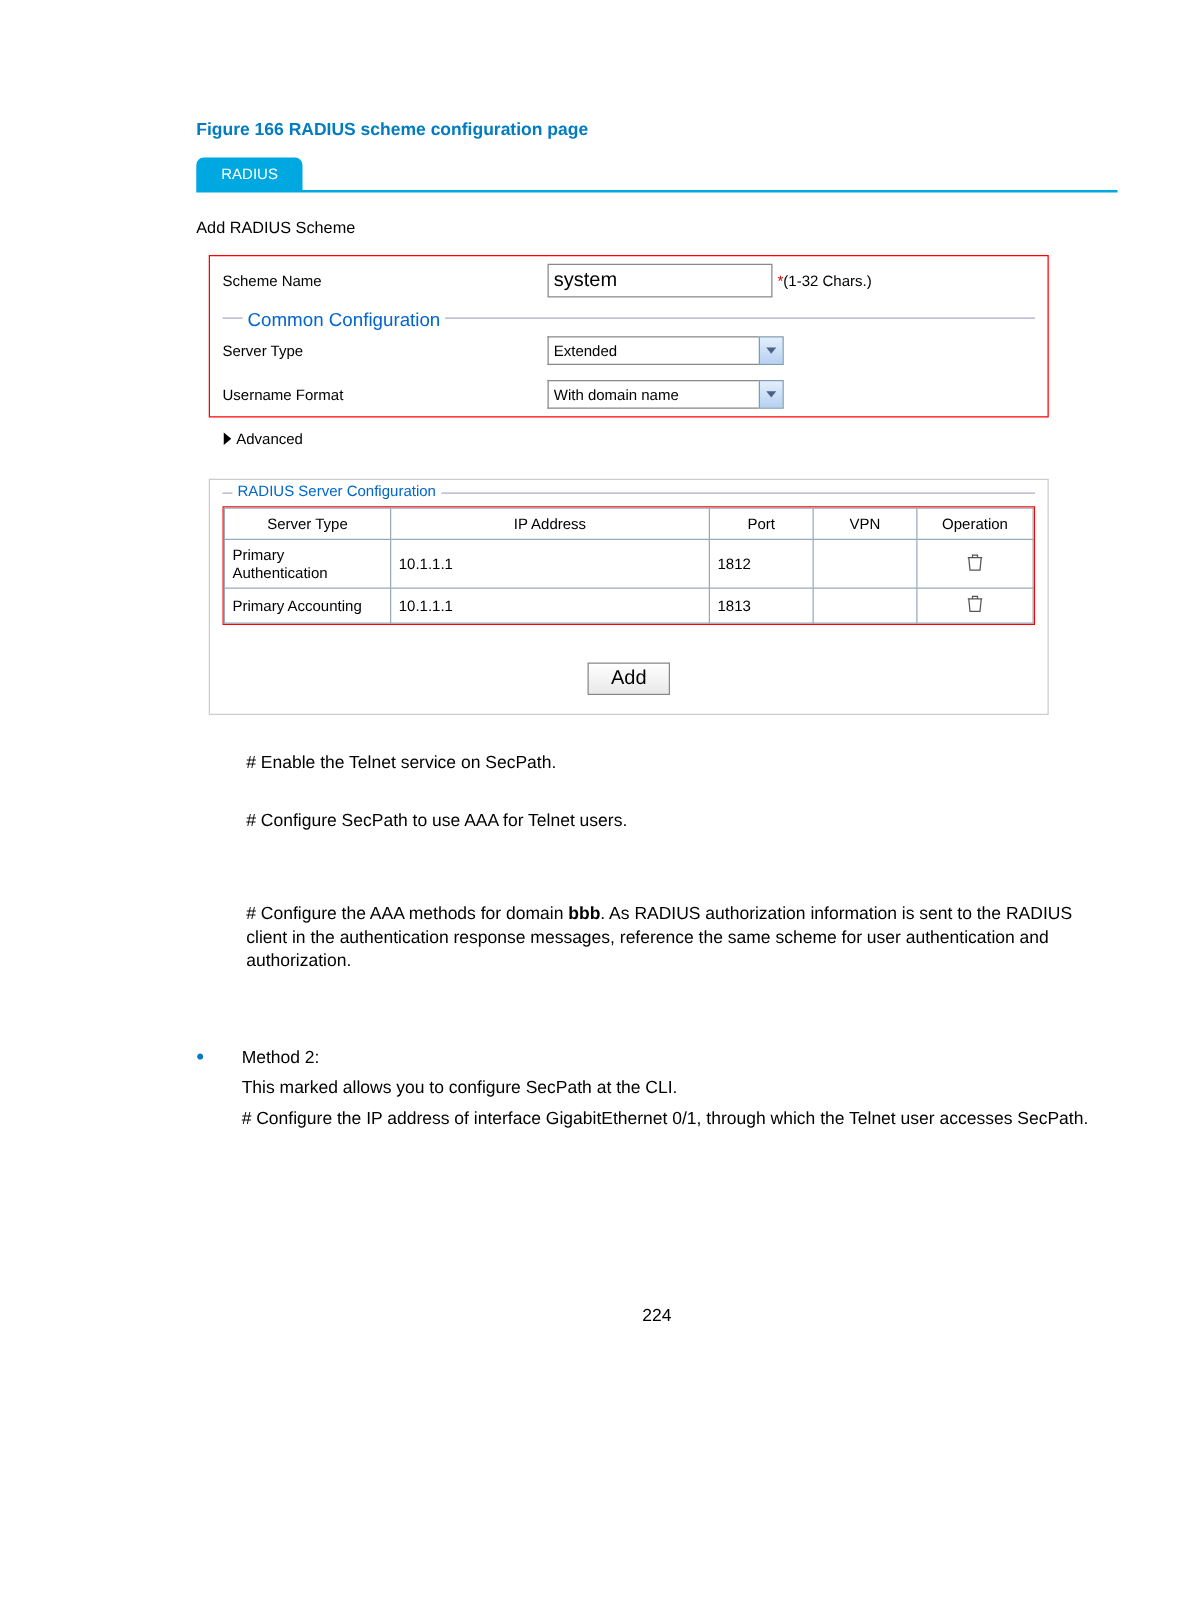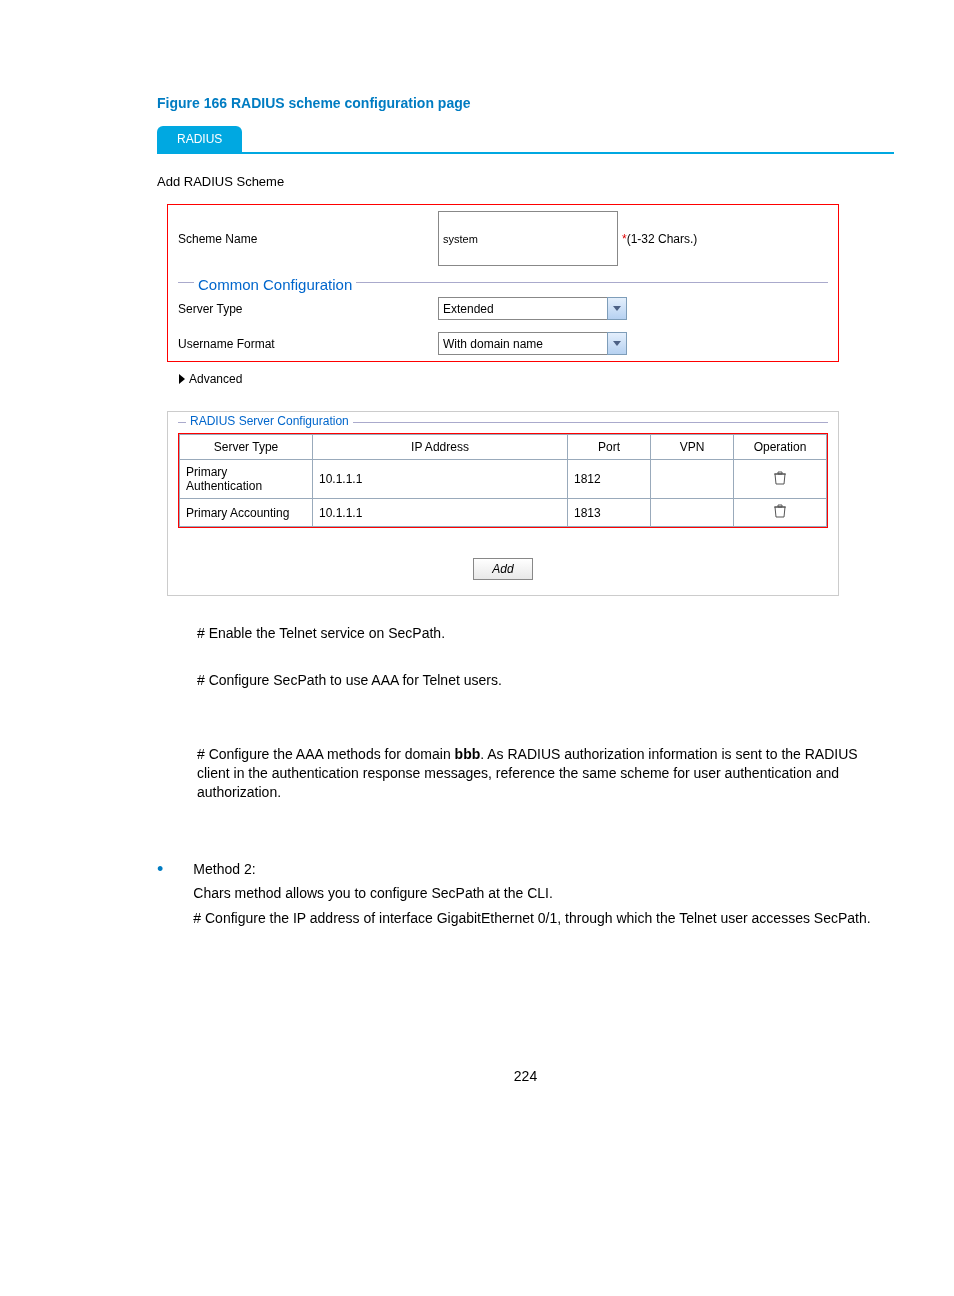--- a/index.html
+++ b/index.html
@@ -49,22 +49,22 @@
     display: flex;
     align-items: center;
     padding: 6px 10px;
     font-size: 12px;
   }
   .row .lbl {
     flex: 0 0 260px;
   }
   input[type="text"] {
     border: 1px solid #888;
-    padding: 18px 4px;
-    font-size: 11px;
+    padding: 4px 4px;
+    font-size: 16px;
     width: 170px;
     height: 17px;
   }
   .hint {
     color: #d00;
     font-size: 12px;
     margin-left: 4px;
   }
   .hint-black { color:#000; }
   .fieldset-label {
@@ -172,23 +172,22 @@
   }
   .trash {
     display: inline-block;
     width: 12px;
     height: 14px;
   }
   .btn {
     border: 1px solid #888;
     background: linear-gradient(#fff,#e8e8e8);
     padding: 3px 18px;
-    font-size: 12px;
+    font-size: 16px;
     cursor: pointer;
-    font-style: italic;
   }
   .center { text-align: center; }
   .footnote { font-size: 12px; margin: 5px 0 5px 2px;}
   .btn-row {
     text-align: center;
     margin-top: 2px;
   }
   .btn-row .btn { padding: 3px 14px; }
   .btn-apply-wrap { display:inline-block; border:1px solid red; padding:1px; }
   .body-text { margin: 28px 0 0 40px; font-size: 14px; max-width: 670px; line-height: 1.35; }
@@ -285,19 +284,19 @@
   <div class="body-text"># Enable the Telnet service on SecPath.</div>
   <div class="body-text"># Configure SecPath to use AAA for Telnet users.</div>
   <div class="body-text" style="margin-top:55px;">
     <span># Configure the AAA methods for domain </span><strong>bbb</strong><span>. As RADIUS authorization information is sent to the RADIUS client in the authentication response messages, reference the same scheme for user authentication and authorization.</span>
   </div>
 
   <div class="bullet-row">
     <span class="bullet-dot">•</span>
     <div style="flex:1;">
       <div style="font-size:14px;">Method 2:</div>
-      <div style="font-size:14px; margin-top:8px;">Chars method allows you to configure SecPath at the CLI.</div>
+      <div style="font-size:14px; margin-top:8px;">This marked allows you to configure SecPath at the CLI.</div>
       <div style="font-size:14px; margin-top:8px; line-height:1.35;"># Configure the IP address of interface GigabitEthernet 0/1, through which the Telnet user accesses SecPath.</div>
     </div>
   </div>
 
   <div class="page-num">224</div>
 </div>
 
 </body></html>

